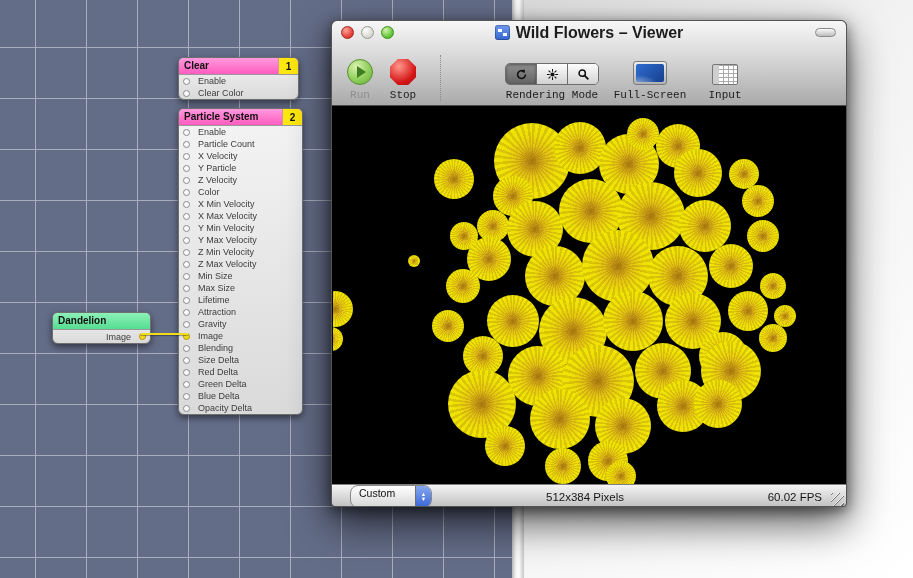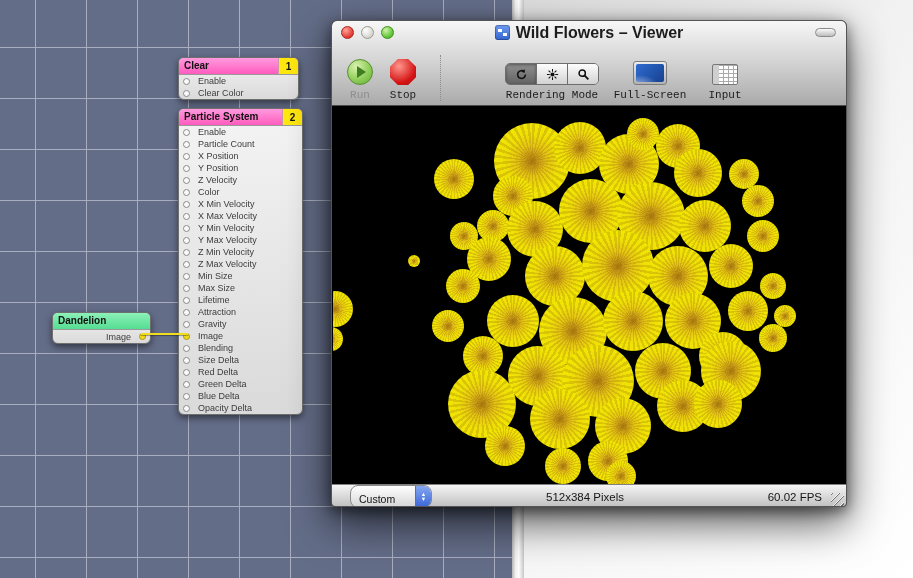--- a/index.html
+++ b/index.html
@@ -150,21 +150,21 @@
     filter:blur(0.4px);
   }
   
   .statusbar{
     height:24px;position:relative;display:flex;align-items:center;
     background:linear-gradient(#f5f5f5,#bdbdbd);border-top:1px solid #7f7f7f;box-sizing:border-box;
     padding:0 10px;
   }
   .popup{
     width:82px;height:23px;border:1px solid #888;border-radius:8px;box-sizing:border-box;
-    background:linear-gradient(#ffffff,#d6d6d6);display:flex;align-items:flex-end;overflow:hidden;
+    background:linear-gradient(#ffffff,#d6d6d6);display:flex;align-items:flex-start;overflow:hidden;
     margin-left:8px;
   }
   .popup-text{flex:1;font-size:10.5px;color:#111;padding-left:8px;line-height:15px;}
   .popup-step{
     width:16px;height:100%;background:linear-gradient(#85a7f0,#3b67d6);
     display:flex;flex-direction:column;align-items:center;justify-content:center;
     color:#fff;font-size:5.5px;line-height:5px;border-left:1px solid #6f6f6f;box-sizing:border-box;
   }
   .status-center{
     position:absolute;left:0;right:8px;text-align:center;font-size:11.5px;color:#161616;pointer-events:none;
@@ -206,25 +206,25 @@
         <div class="port-row">
           <span class="port-dot"></span>
           <span class="port-label">Enable</span>
         </div>
         <div class="port-row">
           <span class="port-dot"></span>
           <span class="port-label">Particle Count</span>
         </div>
         <div class="port-row">
           <span class="port-dot"></span>
-          <span class="port-label">X Position</span>
-        </div>
-        <div class="port-row">
-          <span class="port-dot"></span>
-          <span class="port-label">Y Position</span>
+          <span class="port-label">X Velocity</span>
+        </div>
+        <div class="port-row">
+          <span class="port-dot"></span>
+          <span class="port-label">Y Particle</span>
         </div>
         <div class="port-row">
           <span class="port-dot"></span>
           <span class="port-label">Z Velocity</span>
         </div>
         <div class="port-row">
           <span class="port-dot"></span>
           <span class="port-label">Color</span>
         </div>
         <div class="port-row">

